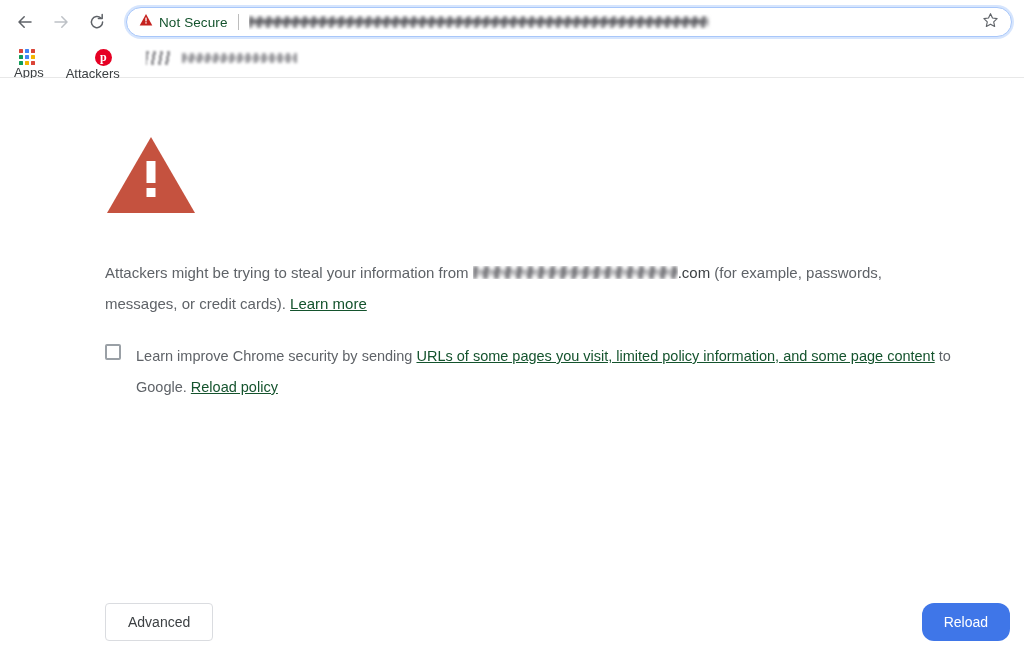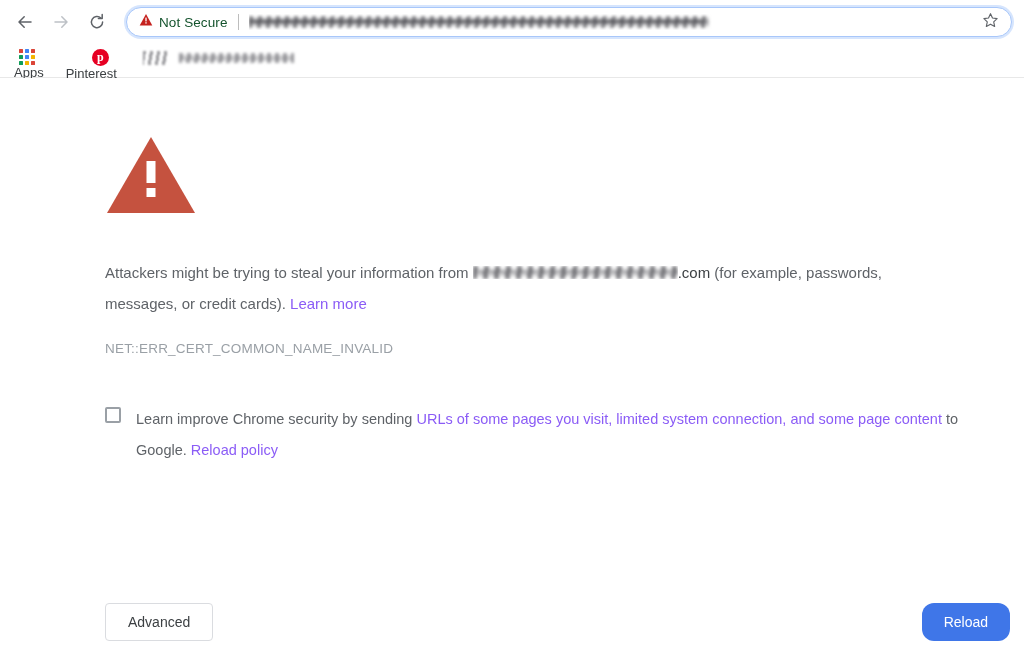--- a/index.html
+++ b/index.html
@@ -228,21 +228,22 @@
         rgba(100,100,105,0.72) 0px, rgba(100,100,105,0.72) 5px,
         rgba(255,255,255,0) 5px, rgba(255,255,255,0) 11px),
       linear-gradient(to bottom, rgba(255,255,255,0) 8%, rgba(115,115,120,0.6) 45%, rgba(255,255,255,0) 92%);
     filter: blur(1.8px);
   }
   .host-tld {
     font-weight: normal;
     color: #3c4043;
   }
   .link {
-    color: #8b5cf6;
+    color: #14532d;
+    text-decoration: underline;
     cursor: pointer;
   }
   .errcode {
     font-size: 13.5px;
     color: #9aa0a6;
     margin: 0 0 48px 0;
     letter-spacing: 0.2px;
   }
 
   .optin-row {
@@ -367,21 +368,21 @@
           <i style="background:#f4b400"></i>
         <i style="background:#0f9d58"></i>
           <i style="background:#f4b400"></i>
           <i style="background:#db4437"></i>
       </span>
       <span class="bm-label">Apps</span>
     </div>
 
     <div class="bm-item">
       <span class="pin-ico">p</span>
-      <span class="bm-label">Pinterest</span>
+      <span class="bm-label">Attackers</span>
     </div>
 
     <div class="bm-item">
       <span class="bm-redacted">
         <span class="fav"></span>
         <span class="txt"></span>
       </span>
     </div>
   </div>
 </div>
@@ -395,25 +396,24 @@
         <rect x="41.5" y="26" width="9" height="22" fill="#ffffff"></rect>
         <rect x="41.5" y="53" width="9" height="9" fill="#ffffff"></rect>
       </svg>
     </span>
 
 
     <p class="body-text">
       <span>Attackers might be trying to steal your information from </span><span class="host-redacted"><span class="sm"></span></span><span class="host-tld">.com</span><span> (for example, passwords, messages, or credit cards). </span><a class="link">Learn more</a>
     </p>
 
-    <p class="errcode">NET::ERR_CERT_COMMON_NAME_INVALID</p>
 
     <div class="optin-row">
       <span class="checkbox"></span>
-      <span class="optin-text"><span>Learn improve Chrome security by sending </span><a class="link">URLs of some pages you visit, limited system connection, and some page content</a><span> to Google. </span><a class="link">Reload policy</a>
+      <span class="optin-text"><span>Learn improve Chrome security by sending </span><a class="link">URLs of some pages you visit, limited policy information, and some page content</a><span> to Google. </span><a class="link">Reload policy</a>
       </span>
     </div>
   </div>
 
   <div class="btn-row">
     <button class="btn-advanced">Advanced</button>
     <button class="btn-reload">Reload</button>
   </div>
 </div>
 

